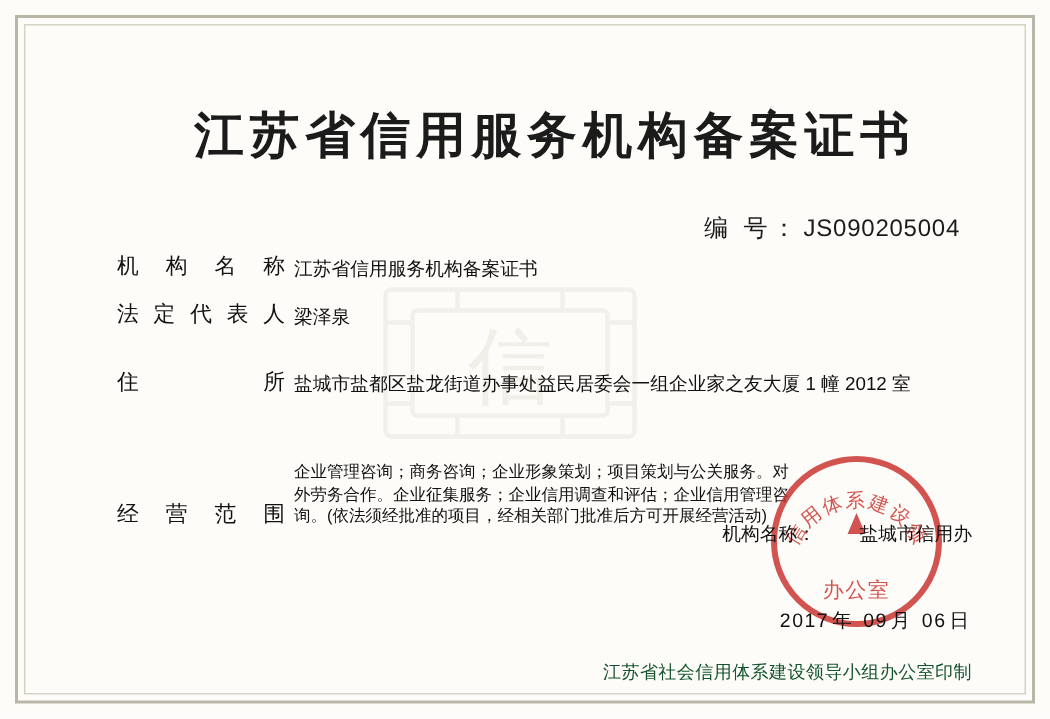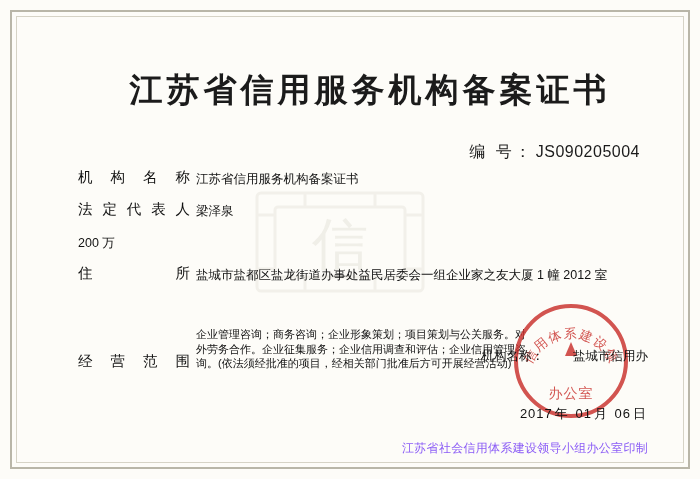--- a/index.html
+++ b/index.html
@@ -153,21 +153,21 @@
     color: #111;
     letter-spacing: 1px;
   }
   .date-line span { margin: 0 1px; }
 
   .footer {
     position: absolute;
     right: 52px;
     bottom: 22px;
     font-size: 12px;
-    color: #8b5cf6;
+    color: #14532d;
     letter-spacing: 0.3px;
     text-align: right;
   }
 </style>
 </head>
 <body>
 
 <div class="certificate">
 
   <div class="border-outer"></div>
@@ -197,21 +197,20 @@
       <div class="field-label">机构名称</div>
       <div class="field-value">江苏省信用服务机构备案证书</div>
     </div>
 
     <div class="field-row">
       <div class="field-label">法定代表人</div>
       <div class="field-value">梁泽泉</div>
     </div>
 
     <div class="field-row">
-      <div class="field-value">200 万</div>
     </div>
 
     <div class="field-row">
       <div class="field-label">住所</div>
       <div class="field-value">盐城市盐都区盐龙街道办事处益民居委会一组企业家之友大厦 1 幢 2012 室</div>
     </div>
 
     <div class="field-row">
       <div class="field-label">经营范围</div>
       <div class="field-value small">企业管理咨询；商务咨询；企业形象策划；项目策划与公关服务。对外劳务合作。企业征集服务；企业信用调查和评估；企业信用管理咨询。(依法须经批准的项目，经相关部门批准后方可开展经营活动)</div>
@@ -230,19 +229,19 @@
       <text x="59" y="96" text-anchor="middle" fill="#c9302c" font-family="DejaVu Serif, serif" font-size="14" letter-spacing="1">办公室</text>
     </svg>
   </div>
 
   <div class="issuer">
     <span class="issuer-label">机构名称：</span><span class="issuer-name">盐城市信用办</span>
   </div>
 
   <div class="date-line">
     <span>2017</span><span>年</span>
-    <span>01</span><span>月</span>
+    <span>09</span><span>月</span>
     <span>06</span><span>日</span>
   </div>
 
   <div class="footer">江苏省社会信用体系建设领导小组办公室印制</div>
 
 </div>
 
 </body></html>

